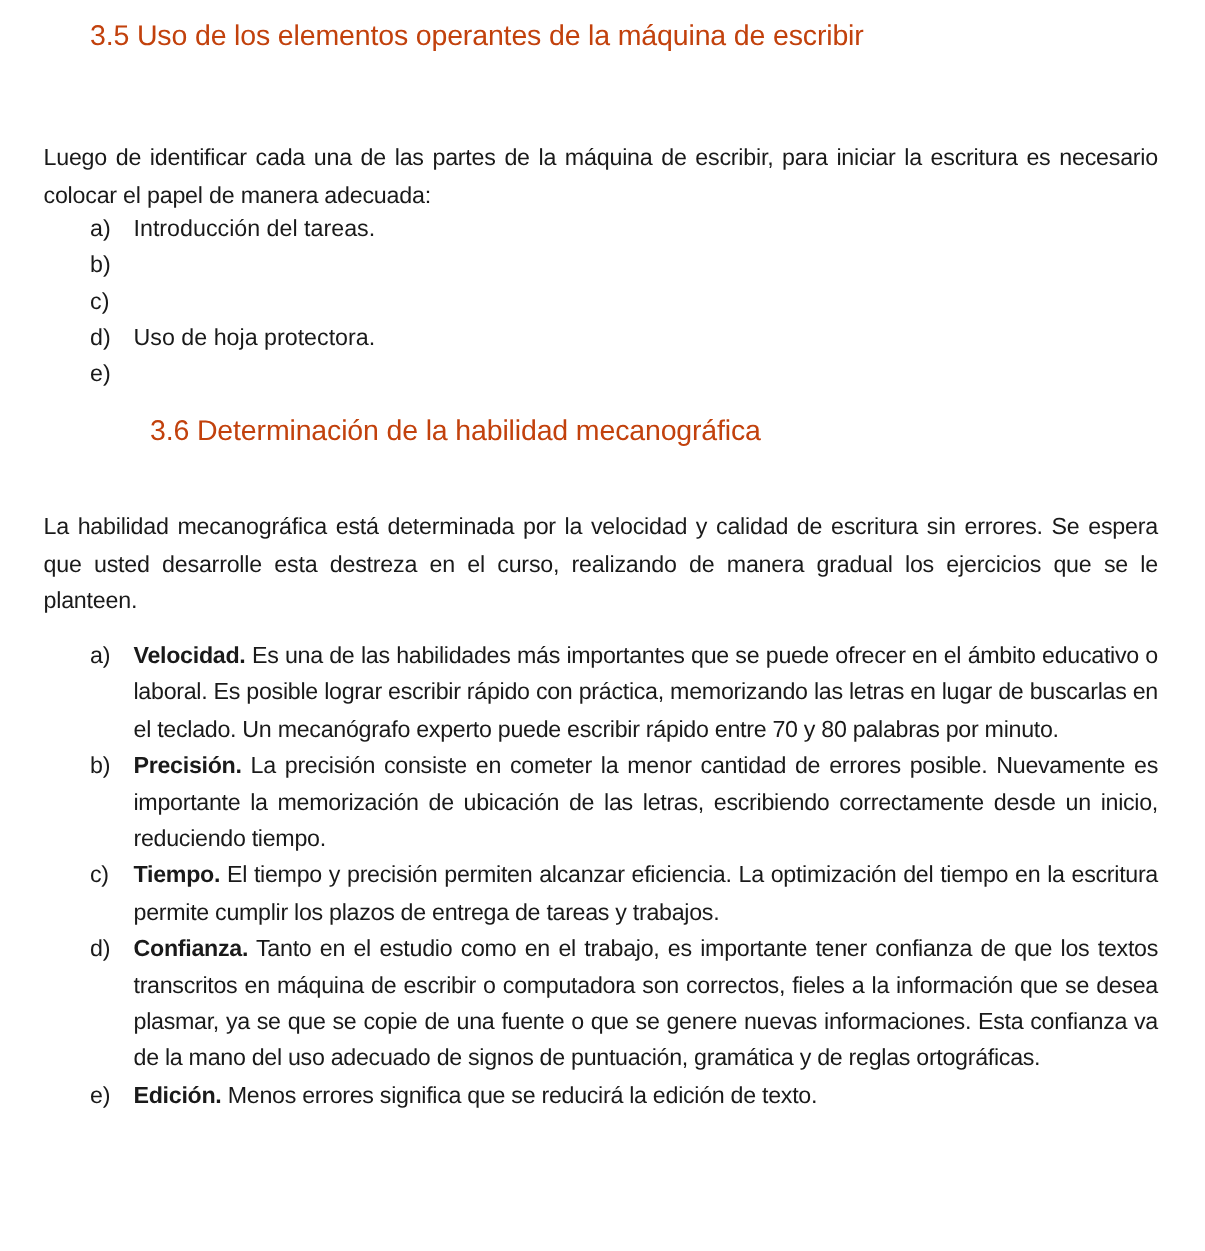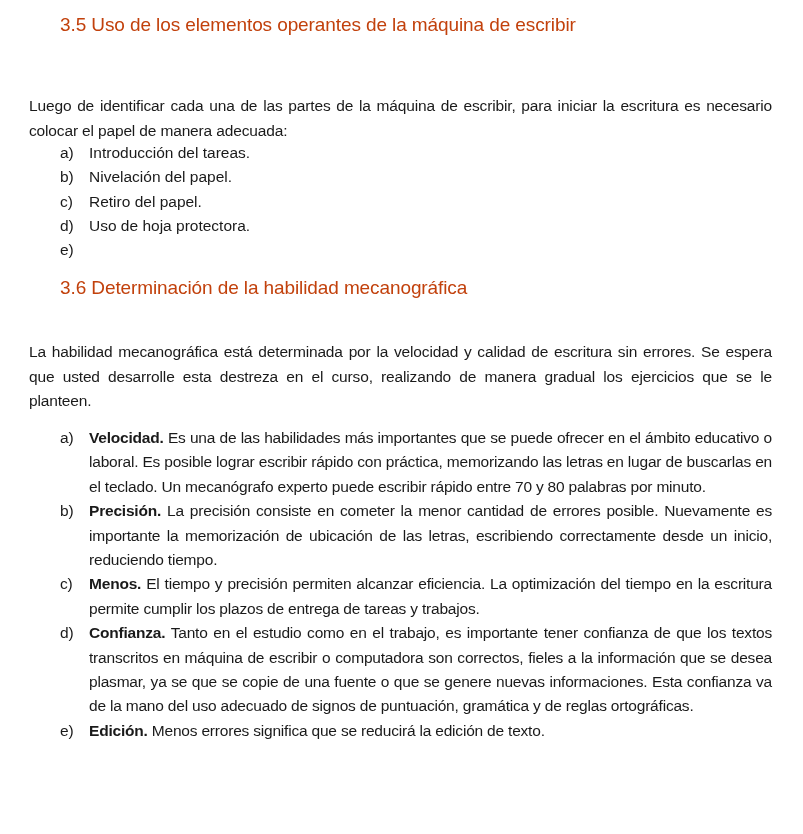--- a/index.html
+++ b/index.html
@@ -7,21 +7,21 @@
     width: 803px; height: 834px; overflow: hidden; position: relative;
     font-family: "Liberation Sans", "DejaVu Sans", sans-serif;
     color: #1a1a1a;
   }
   .heading {
     position: absolute; left: 60px;
     font-size: 19px; color: #c2410c; font-weight: normal;
     letter-spacing: -0.1px; margin: 0;
   }
   #h35 { top: 14px; }
-  #h36 { top: 277px; }
+  #h36 { top: 277px; margin-left: 40px; }
   .para {
     position: absolute; left: 29px; width: 743px;
     font-size: 15.5px; line-height: 24.5px; text-align: justify;
     margin: 0; letter-spacing: -0.15px;
   }
   #p1 { top: 94px; }
   #p2 { top: 340px; }
   .list1 { position: absolute; left: 60px; top: 141px; margin: 0; padding: 0; list-style: none; }
   .list1 li { font-size: 15.5px; line-height: 24.3px; display: flex; }
   .lbl { width: 29px; flex: none; }
@@ -36,25 +36,23 @@
 <h2 id="h35" class="heading">3.5 Uso de los elementos operantes de la máquina de escribir</h2>
 <p id="p1" class="para">Luego de identificar cada una de las partes de la máquina de escribir, para iniciar la escritura es necesario colocar el papel de manera adecuada:</p>
 
 <ul class="list1">
   <li>
       <span class="lbl">a)</span>
       <span>Introducción del tareas.</span>
     </li>
   <li>
       <span class="lbl">b)</span>
-      <span>Nivelación del papel.</span>
     </li>
   <li>
       <span class="lbl">c)</span>
-      <span>Retiro del papel.</span>
     </li>
   <li>
       <span class="lbl">d)</span>
       <span>Uso de hoja protectora.</span>
     </li>
   <li>
       <span class="lbl">e)</span>
       <span></span>
     </li>
 </ul>
@@ -66,21 +64,21 @@
   <li>
       <span class="lbl">a)</span>
       <span class="item-body"><b>Velocidad.</b><span> Es una de las habilidades más importantes que se puede ofrecer en el ámbito educativo o laboral. Es posible lograr escribir rápido con práctica, memorizando las letras en lugar de buscarlas en el teclado. Un mecanógrafo experto puede escribir rápido entre 70 y 80 palabras por minuto.</span></span>
     </li>
   <li>
       <span class="lbl">b)</span>
       <span class="item-body"><b>Precisión.</b><span> La precisión consiste en cometer la menor cantidad de errores posible. Nuevamente es importante la memorización de ubicación de las letras, escribiendo correctamente desde un inicio, reduciendo tiempo.</span></span>
     </li>
   <li>
       <span class="lbl">c)</span>
-      <span class="item-body"><b>Menos.</b><span> El tiempo y precisión permiten alcanzar eficiencia. La optimización del tiempo en la escritura permite cumplir los plazos de entrega de tareas y trabajos.</span></span>
+      <span class="item-body"><b>Tiempo.</b><span> El tiempo y precisión permiten alcanzar eficiencia. La optimización del tiempo en la escritura permite cumplir los plazos de entrega de tareas y trabajos.</span></span>
     </li>
   <li>
       <span class="lbl">d)</span>
       <span class="item-body"><b>Confianza.</b><span> Tanto en el estudio como en el trabajo, es importante tener confianza de que los textos transcritos en máquina de escribir o computadora son correctos, fieles a la información que se desea plasmar, ya se que se copie de una fuente o que se genere nuevas informaciones. Esta confianza va de la mano del uso adecuado de signos de puntuación, gramática y de reglas ortográficas.</span></span>
     </li>
   <li>
       <span class="lbl">e)</span>
       <span class="item-body"><b>Edición.</b><span> Menos errores significa que se reducirá la edición de texto.</span></span>
     </li>
 </ul>

